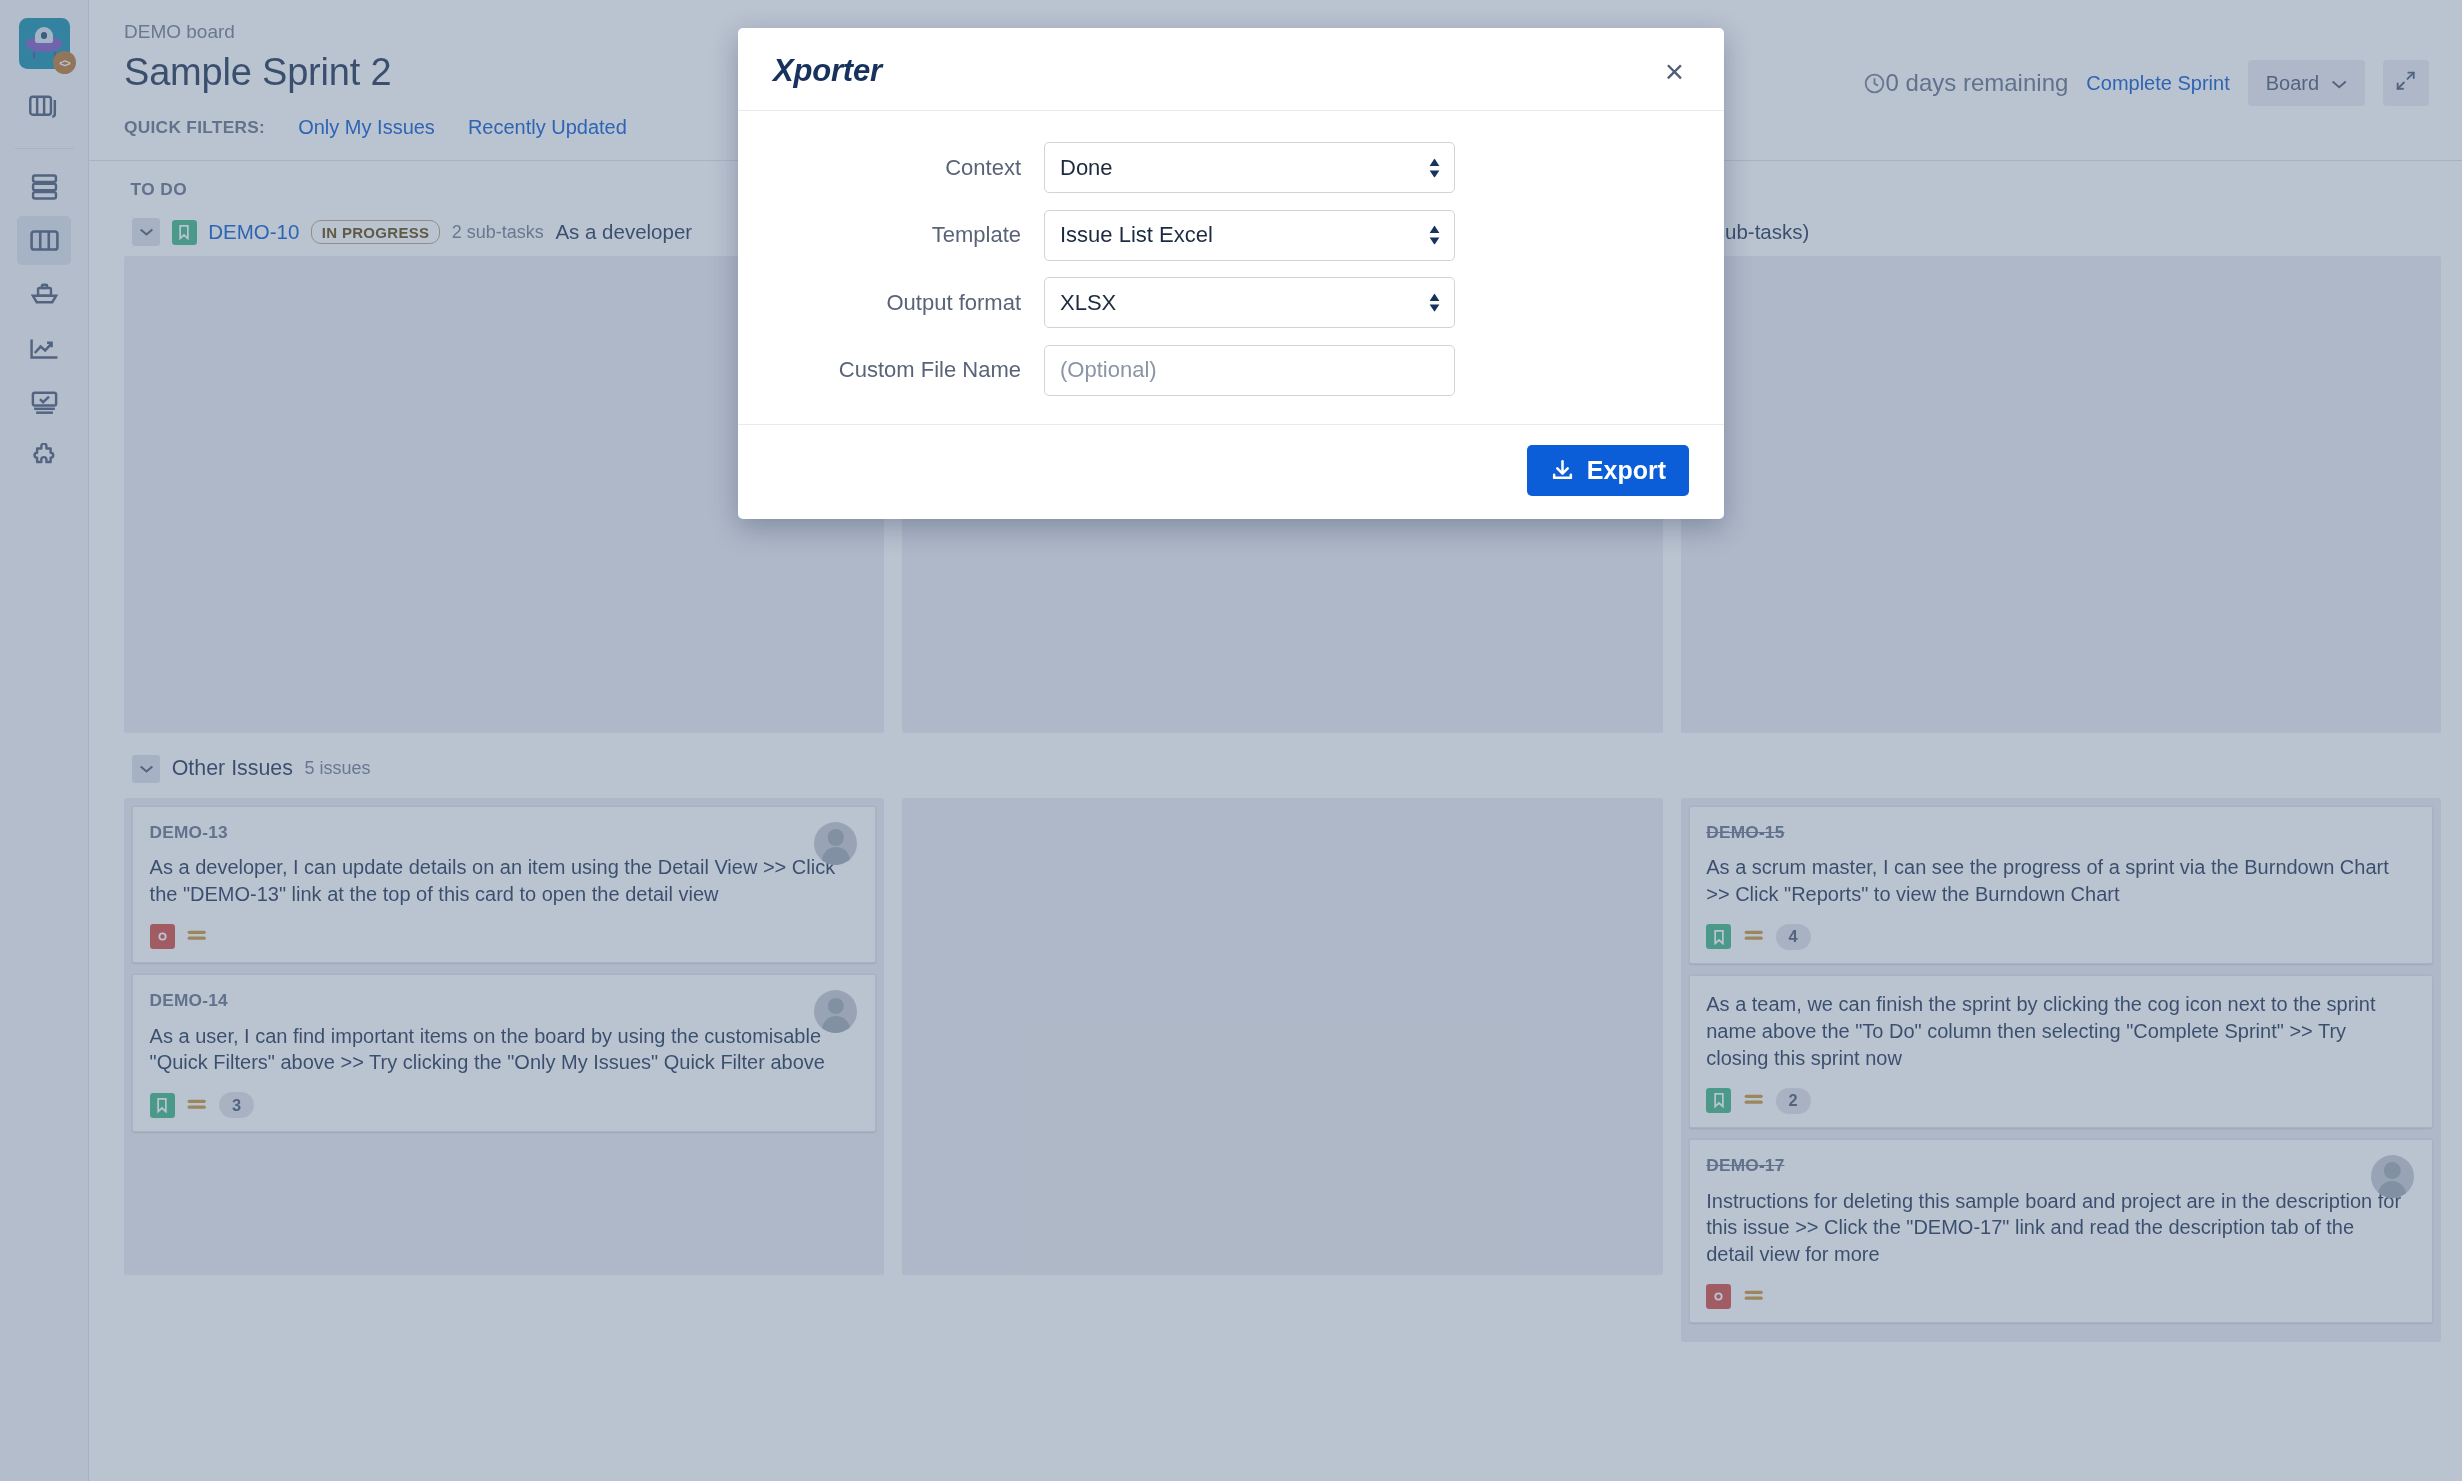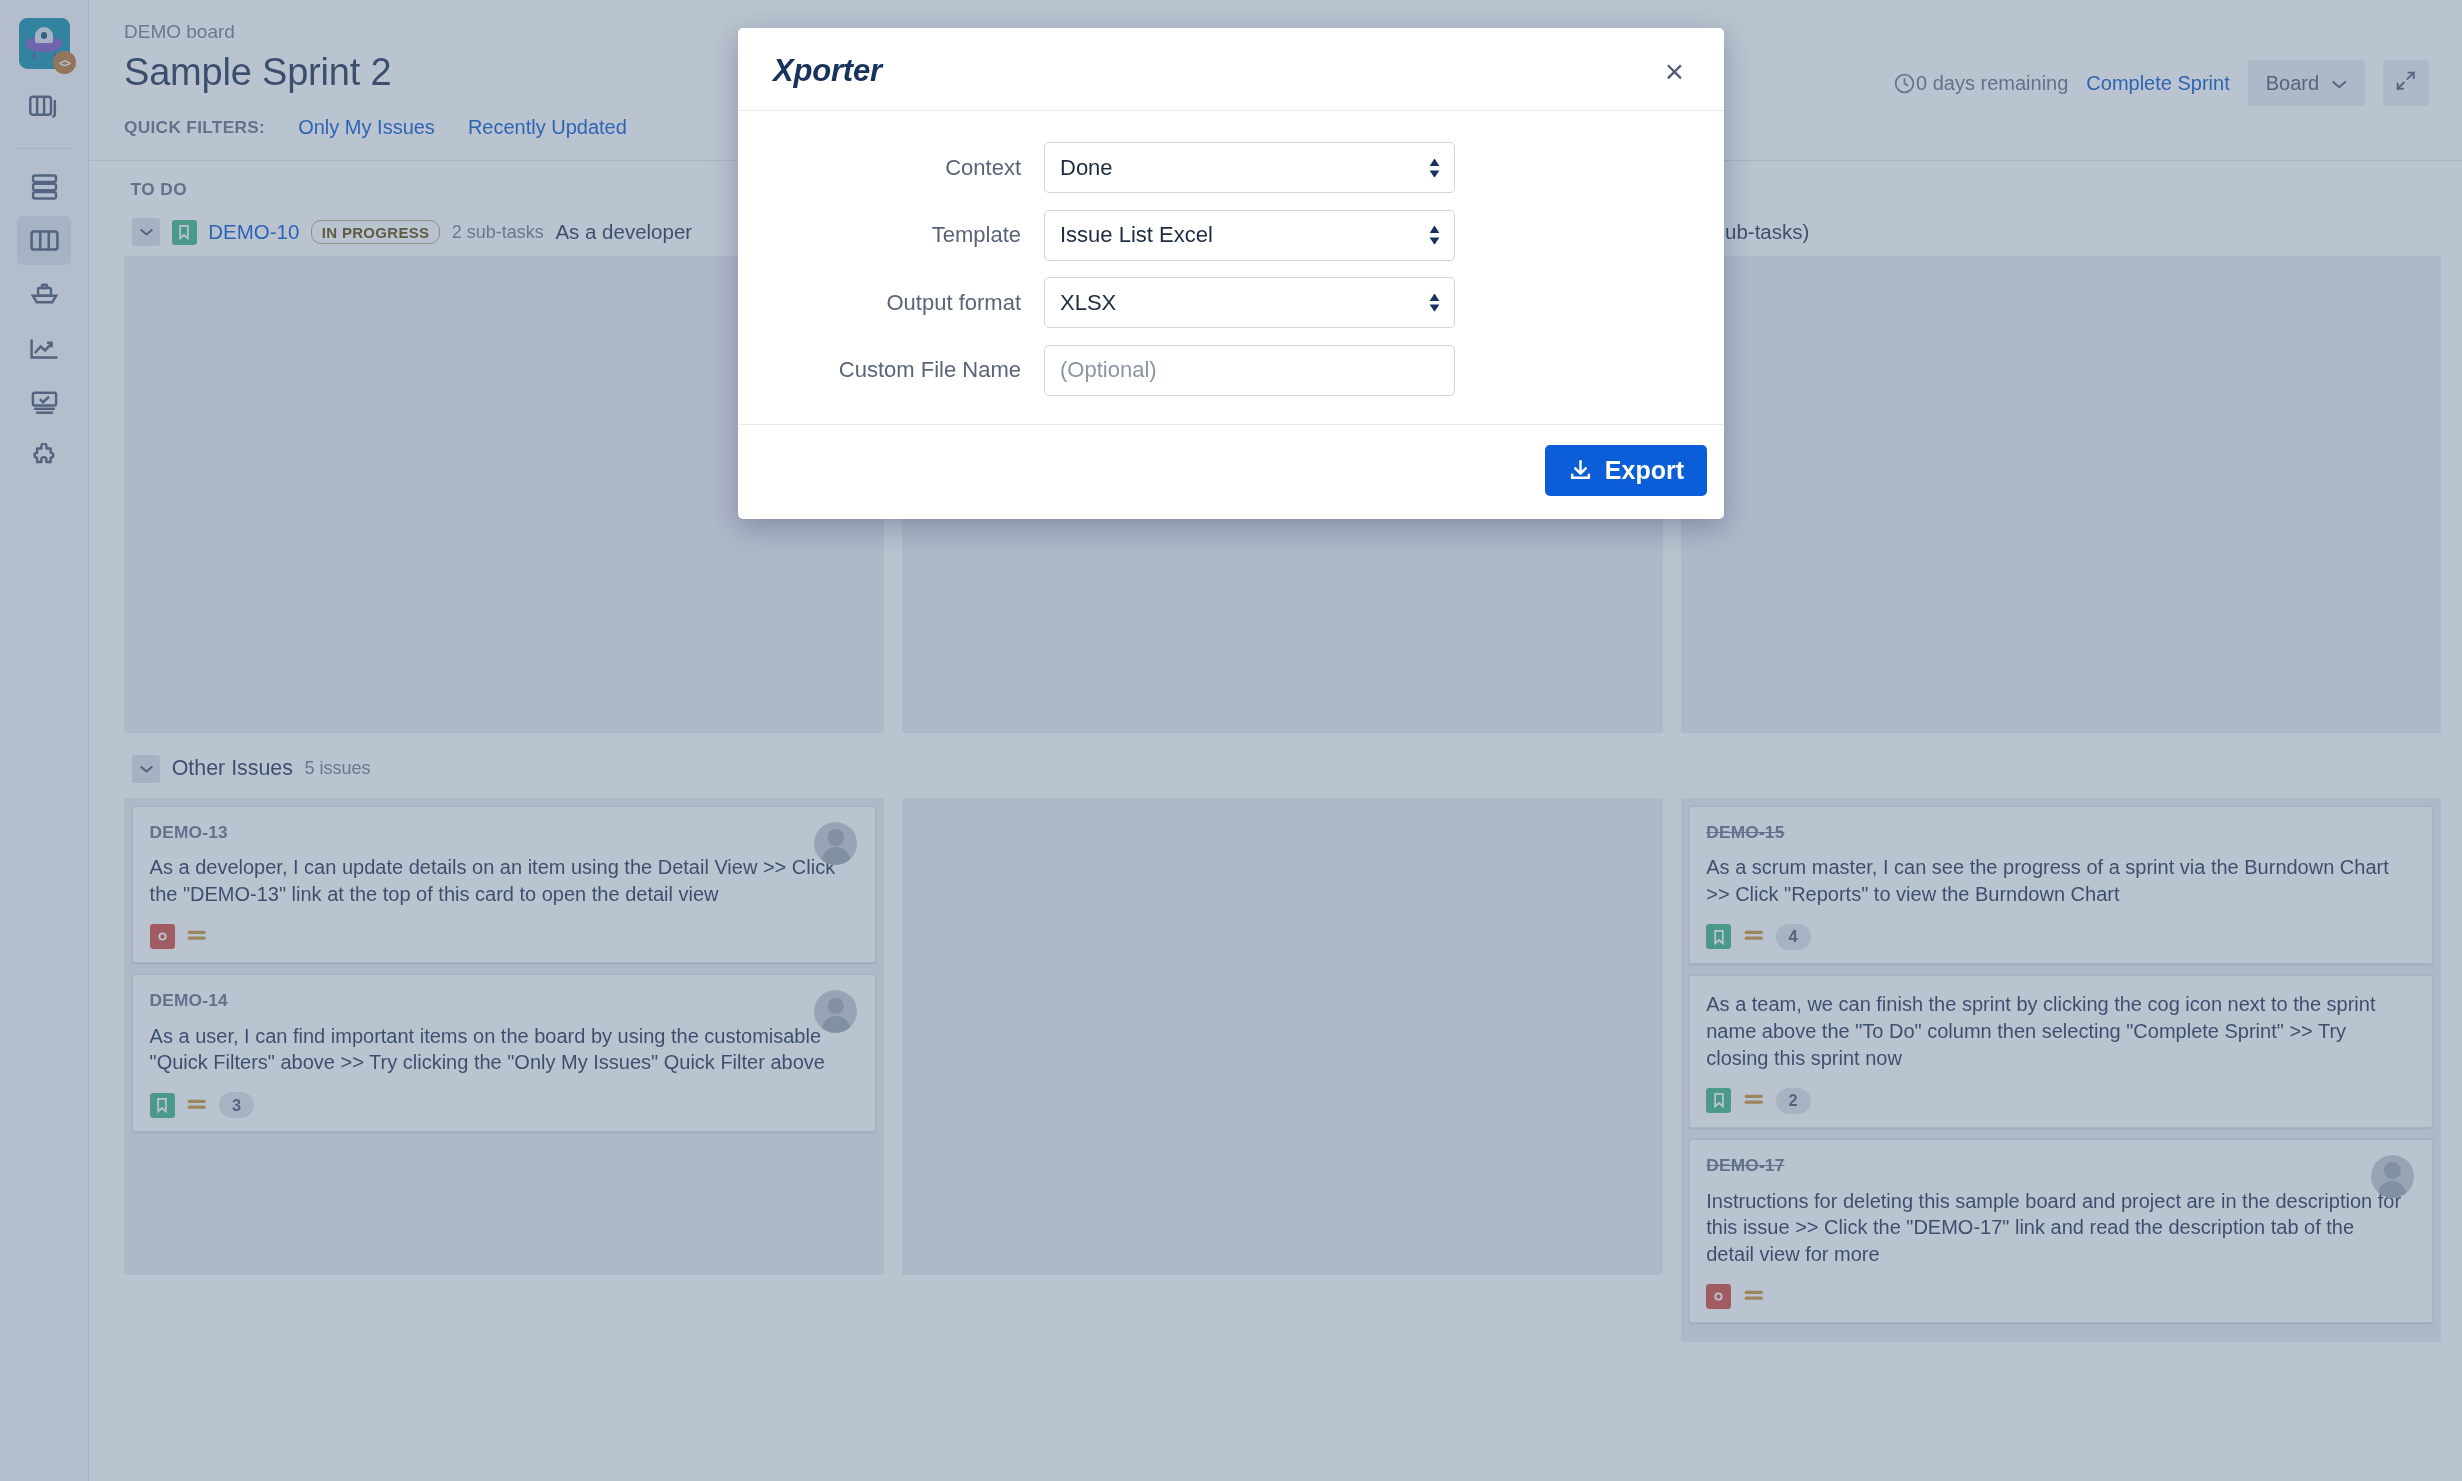--- a/index.html
+++ b/index.html
@@ -109,21 +109,21 @@
   }
   .qf-link {
     font-size: 20px; color: #0052cc;
   }
   .board-header-right {
     display: flex; align-items: center; gap: 18px;
     padding-top: 6.6px; white-space: nowrap;
   }
   .days-remaining {
     display: flex; align-items: center; gap: 0;
-    font-size: 20px; color: #5e6c84;
+    font-size: 24px; color: #5e6c84;
   }
   .clock-icon { display: block; color: #6b778c; }
   .complete-sprint-link {
     font-size: 20px; color: #0052cc; font-weight: 500;
   }
   .hdr-btn {
     background: #ebecf0; border: none; border-radius: 4.1px;
     height: 46px; padding: 0 18px;
     font-size: 20px; color: #42526e;
     display: flex; align-items: center; gap: 11.5px;
@@ -303,21 +303,21 @@
   .form-control .val { flex: 1 1 auto; }
   .spinner-arrows {
     position: absolute; right: 13px; top: 50%;
     transform: translateY(-50%);
     display: flex; flex-direction: column; gap: 2.5px;
     color: #17325c;
   }
   .form-control.input-text .placeholder { color: #8b95a5; }
   .modal-footer {
     border-top: 0.8px solid #e9ecef;
-    padding: 20px 17px 23px;
+    padding: 20px 35px 23px;
     display: flex; justify-content: flex-end;
   }
   .export-btn {
     background: #0b5ed7; color: #ffffff;
     border: none; border-radius: 5px;
     height: 51px; padding: 0 23px;
     font-size: 25px; font-weight: 700;
     font-family: inherit; cursor: pointer;
     display: flex; align-items: center; gap: 11.5px;
   }

